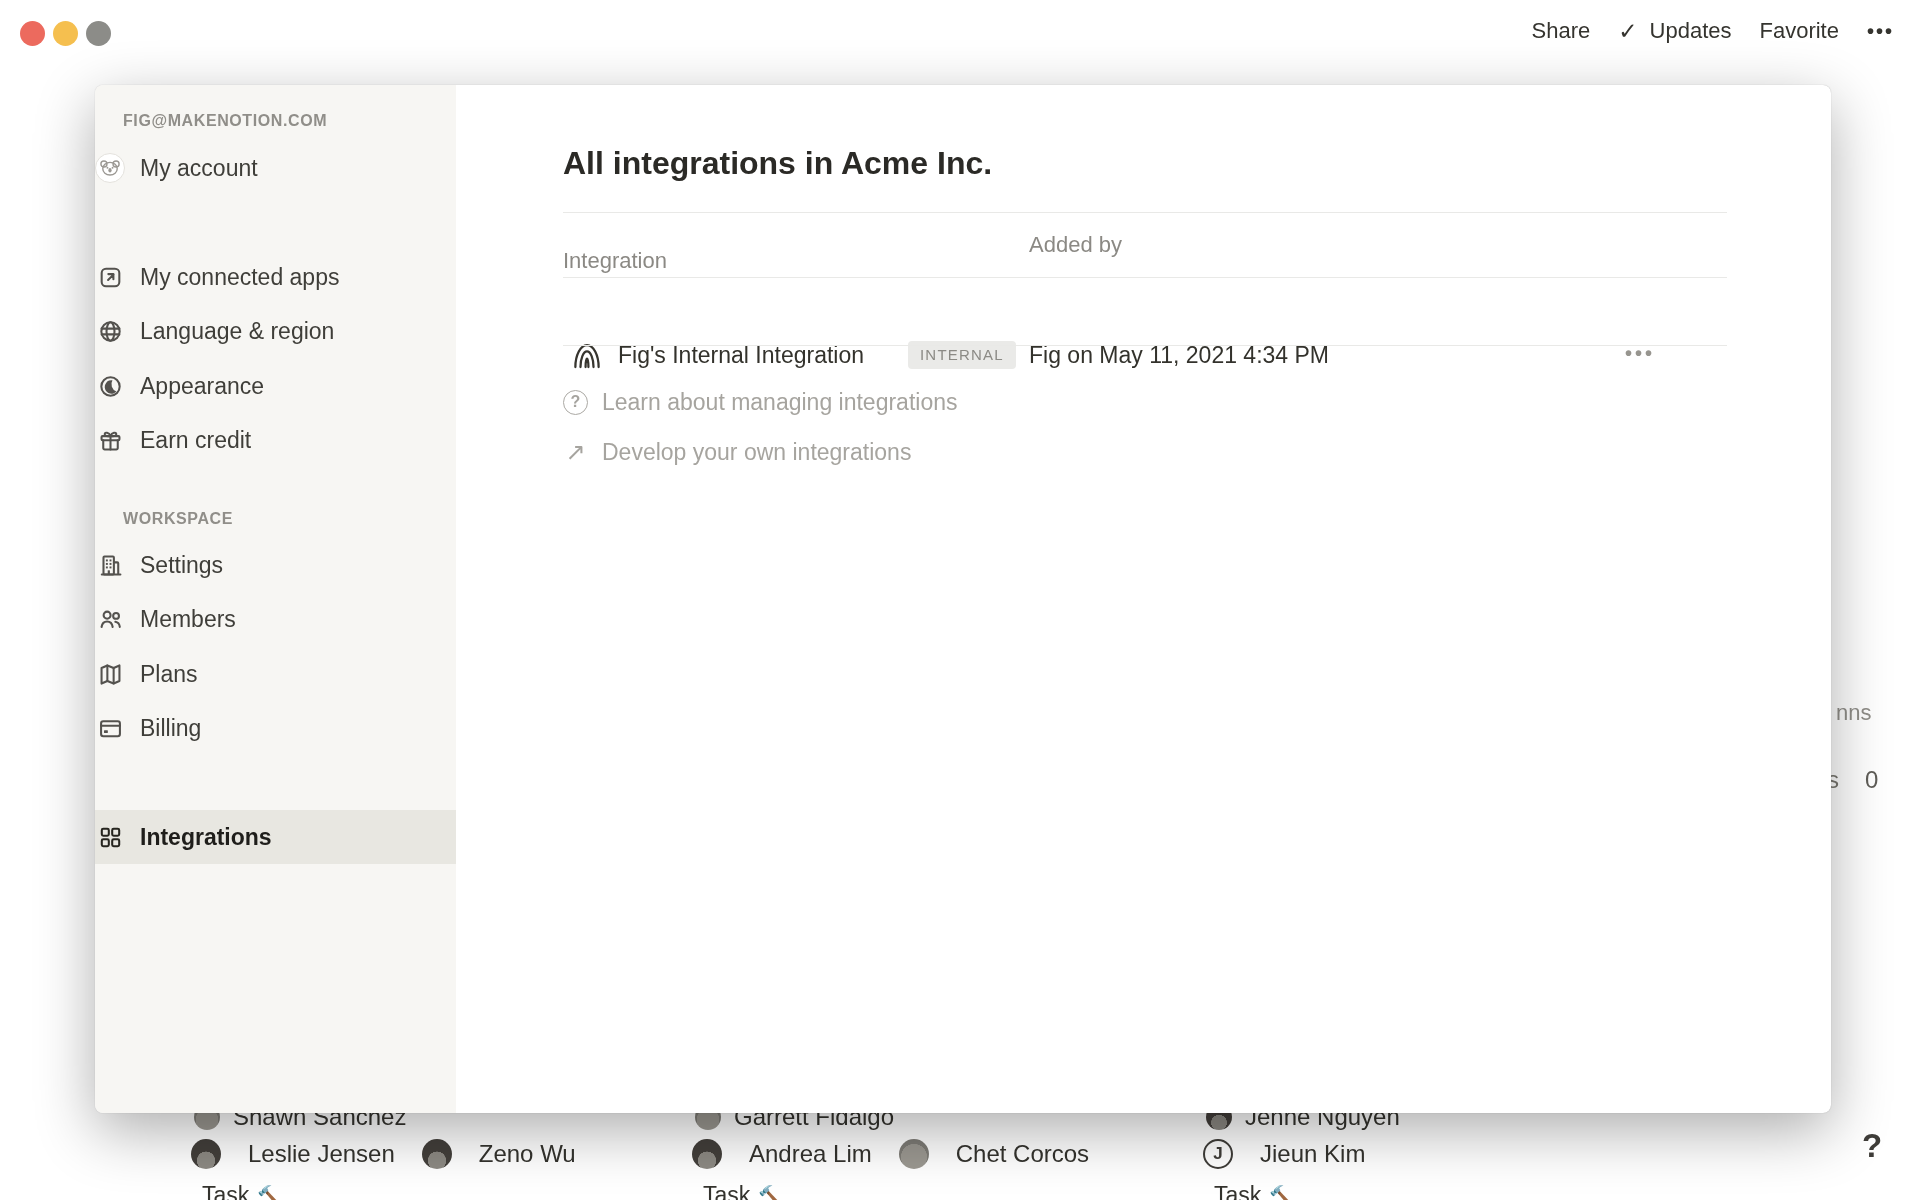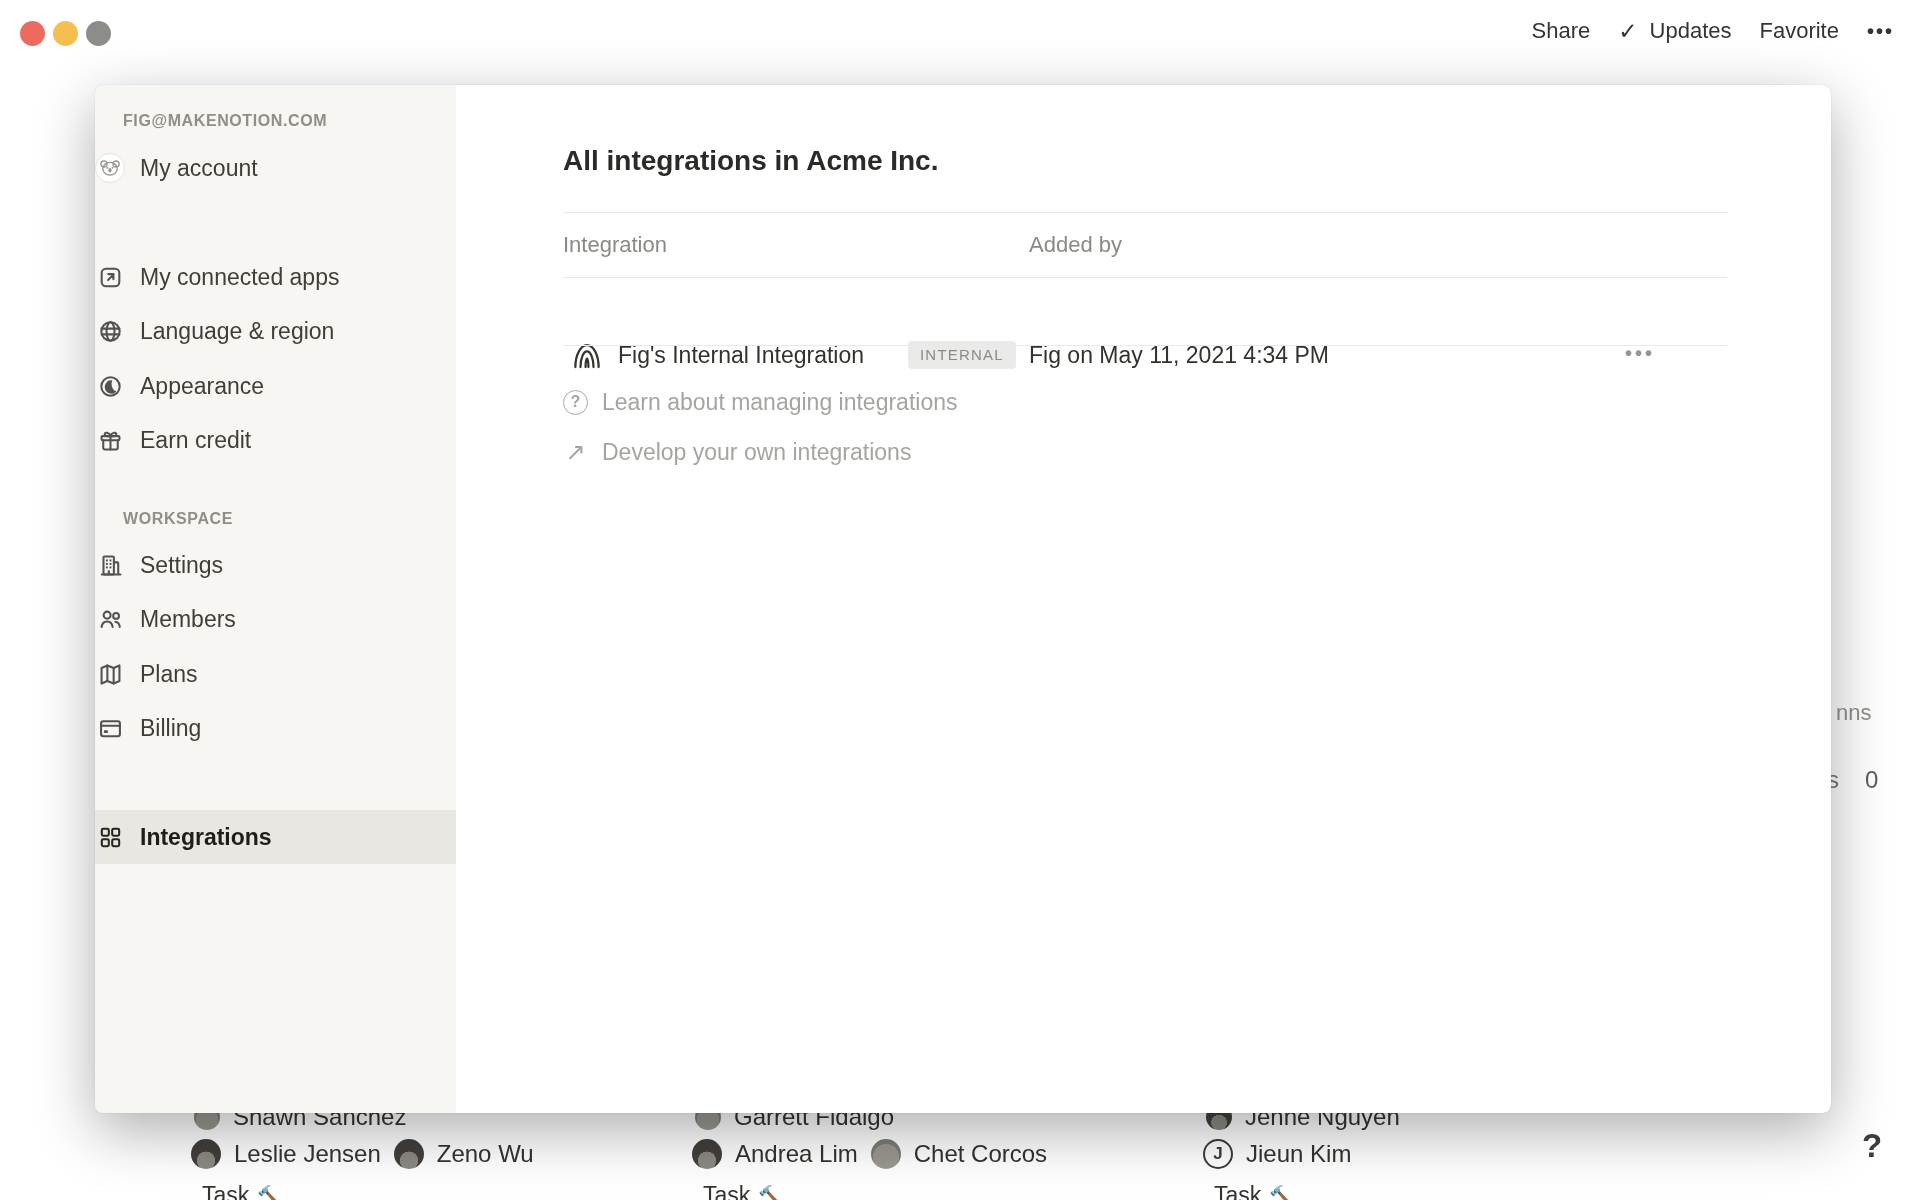--- a/index.html
+++ b/index.html
@@ -19,21 +19,21 @@
   .check-glyph { font-size:23px; }
   .tb-more { font-size:20px; letter-spacing:2px; font-weight:700; }
 
   
   .bg-card { position:absolute; top:1098px; height:130px; width:472px;
              background:rgba(255,255,255,0.055); border:1px solid rgba(255,255,255,0.16); border-radius:6px; }
   .bg-card.c1 { left:173px; width:473px; }
   .bg-card.c2 { left:674px; }
   .bg-card.c3 { left:1185px; }
   .bg-partial-row { position:absolute; top:4px; left:20px; display:flex; align-items:center; gap:13px; }
-  .bg-people-row { position:absolute; top:40px; left:17px; display:flex; align-items:center; gap:13px;text-align:center; }
+  .bg-people-row { position:absolute; top:40px; left:17px; display:flex; align-items:center; gap:27px;text-align:center; }
   .bg-chip-row { position:absolute; top:80px; left:16px; }
   .bg-name { font-size:24px; color:#34332E; white-space:nowrap; }
   .av { width:30px; height:30px; border-radius:50%; flex:0 0 auto; }
   .av.small { width:26px; height:26px; }
   .av.photo { background:radial-gradient(circle at 50% 72%, #8C8983 0 34%, #433F3B 35%); }
   .av.sketch { background:radial-gradient(circle at 50% 60%, #9B9891 0 55%, #7E7C76 56%); }
   .av.initial { border:2px solid #3F3D39; color:#3F3D39; display:flex; align-items:center; justify-content:center;
                 font-size:17px; font-weight:700; background:transparent; }
   .chip { display:inline-flex; align-items:center; gap:8px; background:rgba(255,255,255,0.14);
           color:#34332E; font-size:23px; padding:3px 12px 5px; border-radius:5px; }
@@ -59,25 +59,25 @@
   .side-icon svg { stroke:#54524E; fill:none; stroke-width:1.7; stroke-linecap:round; stroke-linejoin:round; }
   .side-icon svg .filled { fill:#54524E; stroke:none; }
   .side-item.active .side-icon svg { stroke:#26251F; }
   .side-label { font-size:23px; color:#3F3E39; white-space:nowrap; }
   .side-item.active .side-label { color:#1F1E1B; font-weight:700; }
   .avatar-circle { width:30px; height:30px; border-radius:50%; background:#FFFFFF; border:1px solid #E4E2DD;
                    display:flex; align-items:center; justify-content:center; overflow:hidden; }
   .avatar-circle svg { stroke:#9B9893; fill:none; stroke-width:1.2; }
   .avatar-circle svg .filled { fill:#9B9893; stroke:none; }
 
-  .page-title { position:absolute; left:468px; top:60px; font-size:28px; font-weight:600; color:#2B2A26; }
+  .page-title { position:absolute; left:468px; top:60px; font-size:32px; font-weight:600; color:#2B2A26; }
   .tline { position:absolute; left:468px; width:1164px; height:1px; background:#E9E9E7; }
   .t1 { top:127px; } .t2 { top:192px; } .t3 { top:260px; }
   .th { position:absolute; top:127px; height:65px; line-height:65px; font-size:22px; color:#8B8984; }
-  .th.c0 { left:468px; } .th.c1 { left:934px; }
+  .th.c0 { left:468px;margin-top:16px; } .th.c1 { left:934px; }
   .irow { position:absolute; left:468px; top:192px; width:1164px; height:68px;margin-top:44px; }
   .fig-ic { position:absolute; left:7px; top:17px; width:34px; height:34px; }
   .fig-ic svg { stroke:#37352F; fill:none; stroke-width:1.6; stroke-linecap:round; }
   .iname { position:absolute; left:55px; top:0; height:68px; line-height:68px; font-size:23px; color:#33322C; white-space:nowrap; }
   .ibadge { position:absolute; left:345px; top:20px; height:28px; line-height:28px; padding:0 12px;
             background:#EAEAE8; border-radius:4px; font-size:15px; letter-spacing:1.2px; color:#8B8A85; font-weight:500; }
   .iadded { position:absolute; left:466px; top:0; height:68px; line-height:68px; font-size:23px; color:#33322C; white-space:nowrap; }
   .idots { position:absolute; right:72px; top:0; height:68px; line-height:64px; font-size:20px; letter-spacing:3px;
            color:#97958F; font-weight:700; cursor:default; }
   .mlink { position:absolute; left:468px; height:34px; display:flex; align-items:center; gap:14px;

